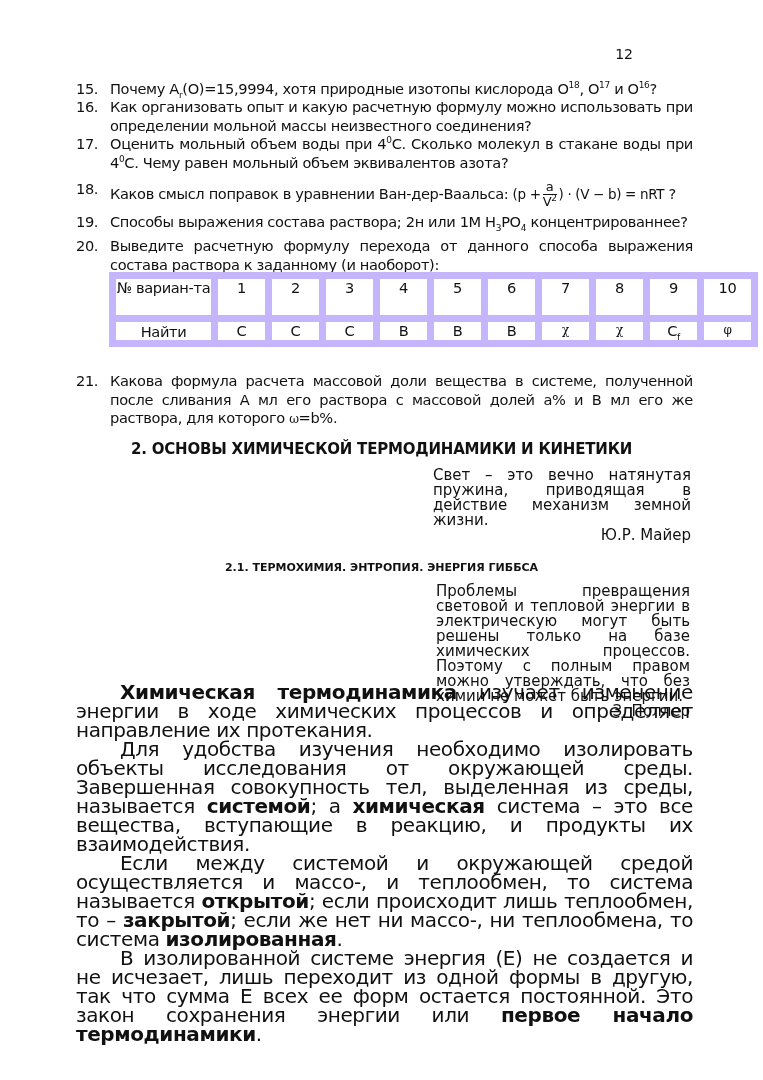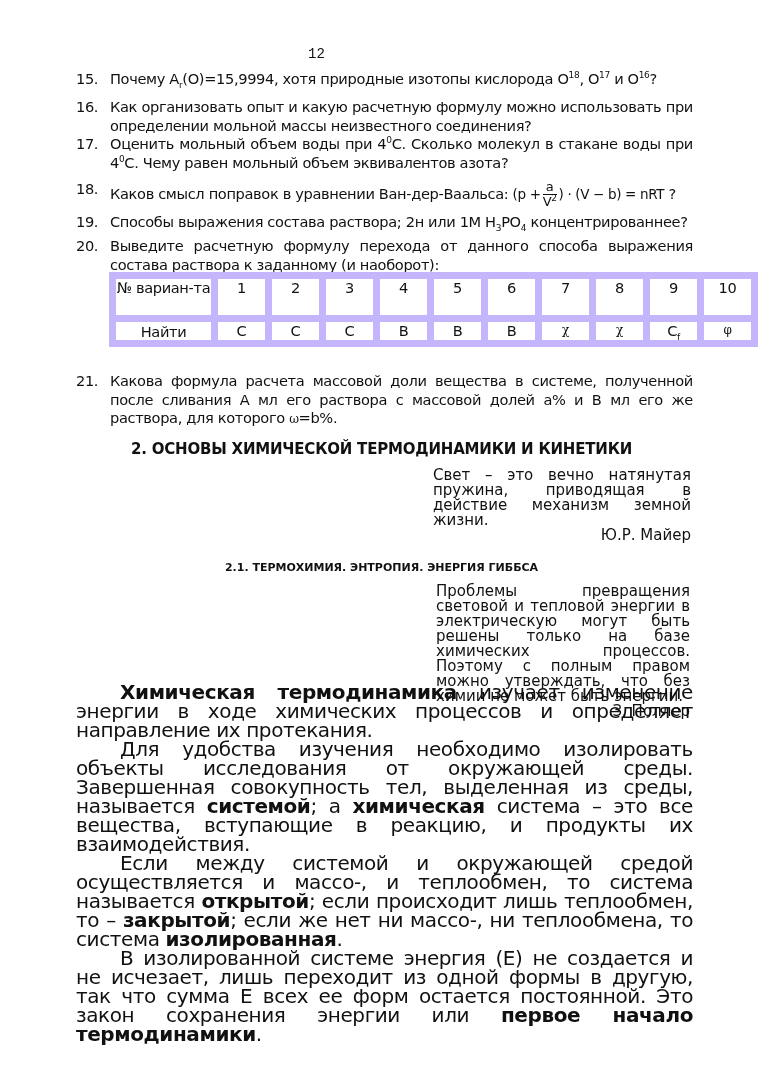--- a/index.html
+++ b/index.html
@@ -1,20 +1,20 @@
 <!DOCTYPE html>
 <html><head>
 <meta charset="utf-8">
 <style>
   html, body { margin: 0; padding: 0; background: #ffffff; }
   body {
     width: 763px; height: 1080px; position: relative; overflow: hidden;
     font-family: "DejaVu Sans", sans-serif; color: #111;
   }
-  .page-num { position: absolute; top: 46px; left: 0; width: 633px; text-align: center; font-size: 14px; font-family: Liberation Mono, monospace; }
+  .page-num { position: absolute; top: 46px; left: 0; width: 633px; text-align: right; font-size: 14px; }
   .q { position: absolute; left: 76px; width: 617px; font-size: 14.6px; line-height: 18.5px; letter-spacing: -0.35px; }
   .q .n { position: absolute; left: 0; top: 0; width: 32px; }
   .q .t { display: block; margin-left: 34px; text-align: justify; }
   sub, sup { font-size: 9px; line-height: 0; }
   .frac { display: inline-block; vertical-align: middle; text-align: center; margin: 0 2px; font-size: 13px; line-height: 14px; }
   .frac .num { display: block; border-bottom: 1px solid #111; padding: 0 2px; }
   .frac .den { display: block; }
   .formula { font-size: 13.5px; }
   .greek { font-family: "DejaVu Serif", serif; font-size: 12px; }
 
@@ -35,21 +35,21 @@
   .body-text { position: absolute; left: 76px; top: 683px; width: 617px; font-size: 20px; line-height: 19px; letter-spacing: -0.4px; text-align: justify; }
   .body-text p { margin: 0; text-indent: 44px; }
   .body-text p:first-child { text-indent: 44px; }
   b { font-weight: bold; }
 </style>
 </head>
 <body>
 
 <div class="page-num">12</div>
 
-<div class="q" style="top:70px;">
+<div class="q" style="top:80px;">
   <span class="n">15.</span>
   <span class="t"><span>Почему A</span><sub>r</sub><span>(O)=15,9994, хотя природные изотопы кислорода O</span><sup>18</sup><span>, O</span><sup>17</sup><span> и O</span><sup>16</sup><span>?</span></span>
 </div>
 
 <div class="q" style="top:98px;">
   <span class="n">16.</span>
   <span class="t">Как организовать опыт и какую расчетную формулу можно использовать при определении мольной массы неизвестного соединения?</span>
 </div>
 
 <div class="q" style="top:135px;">

